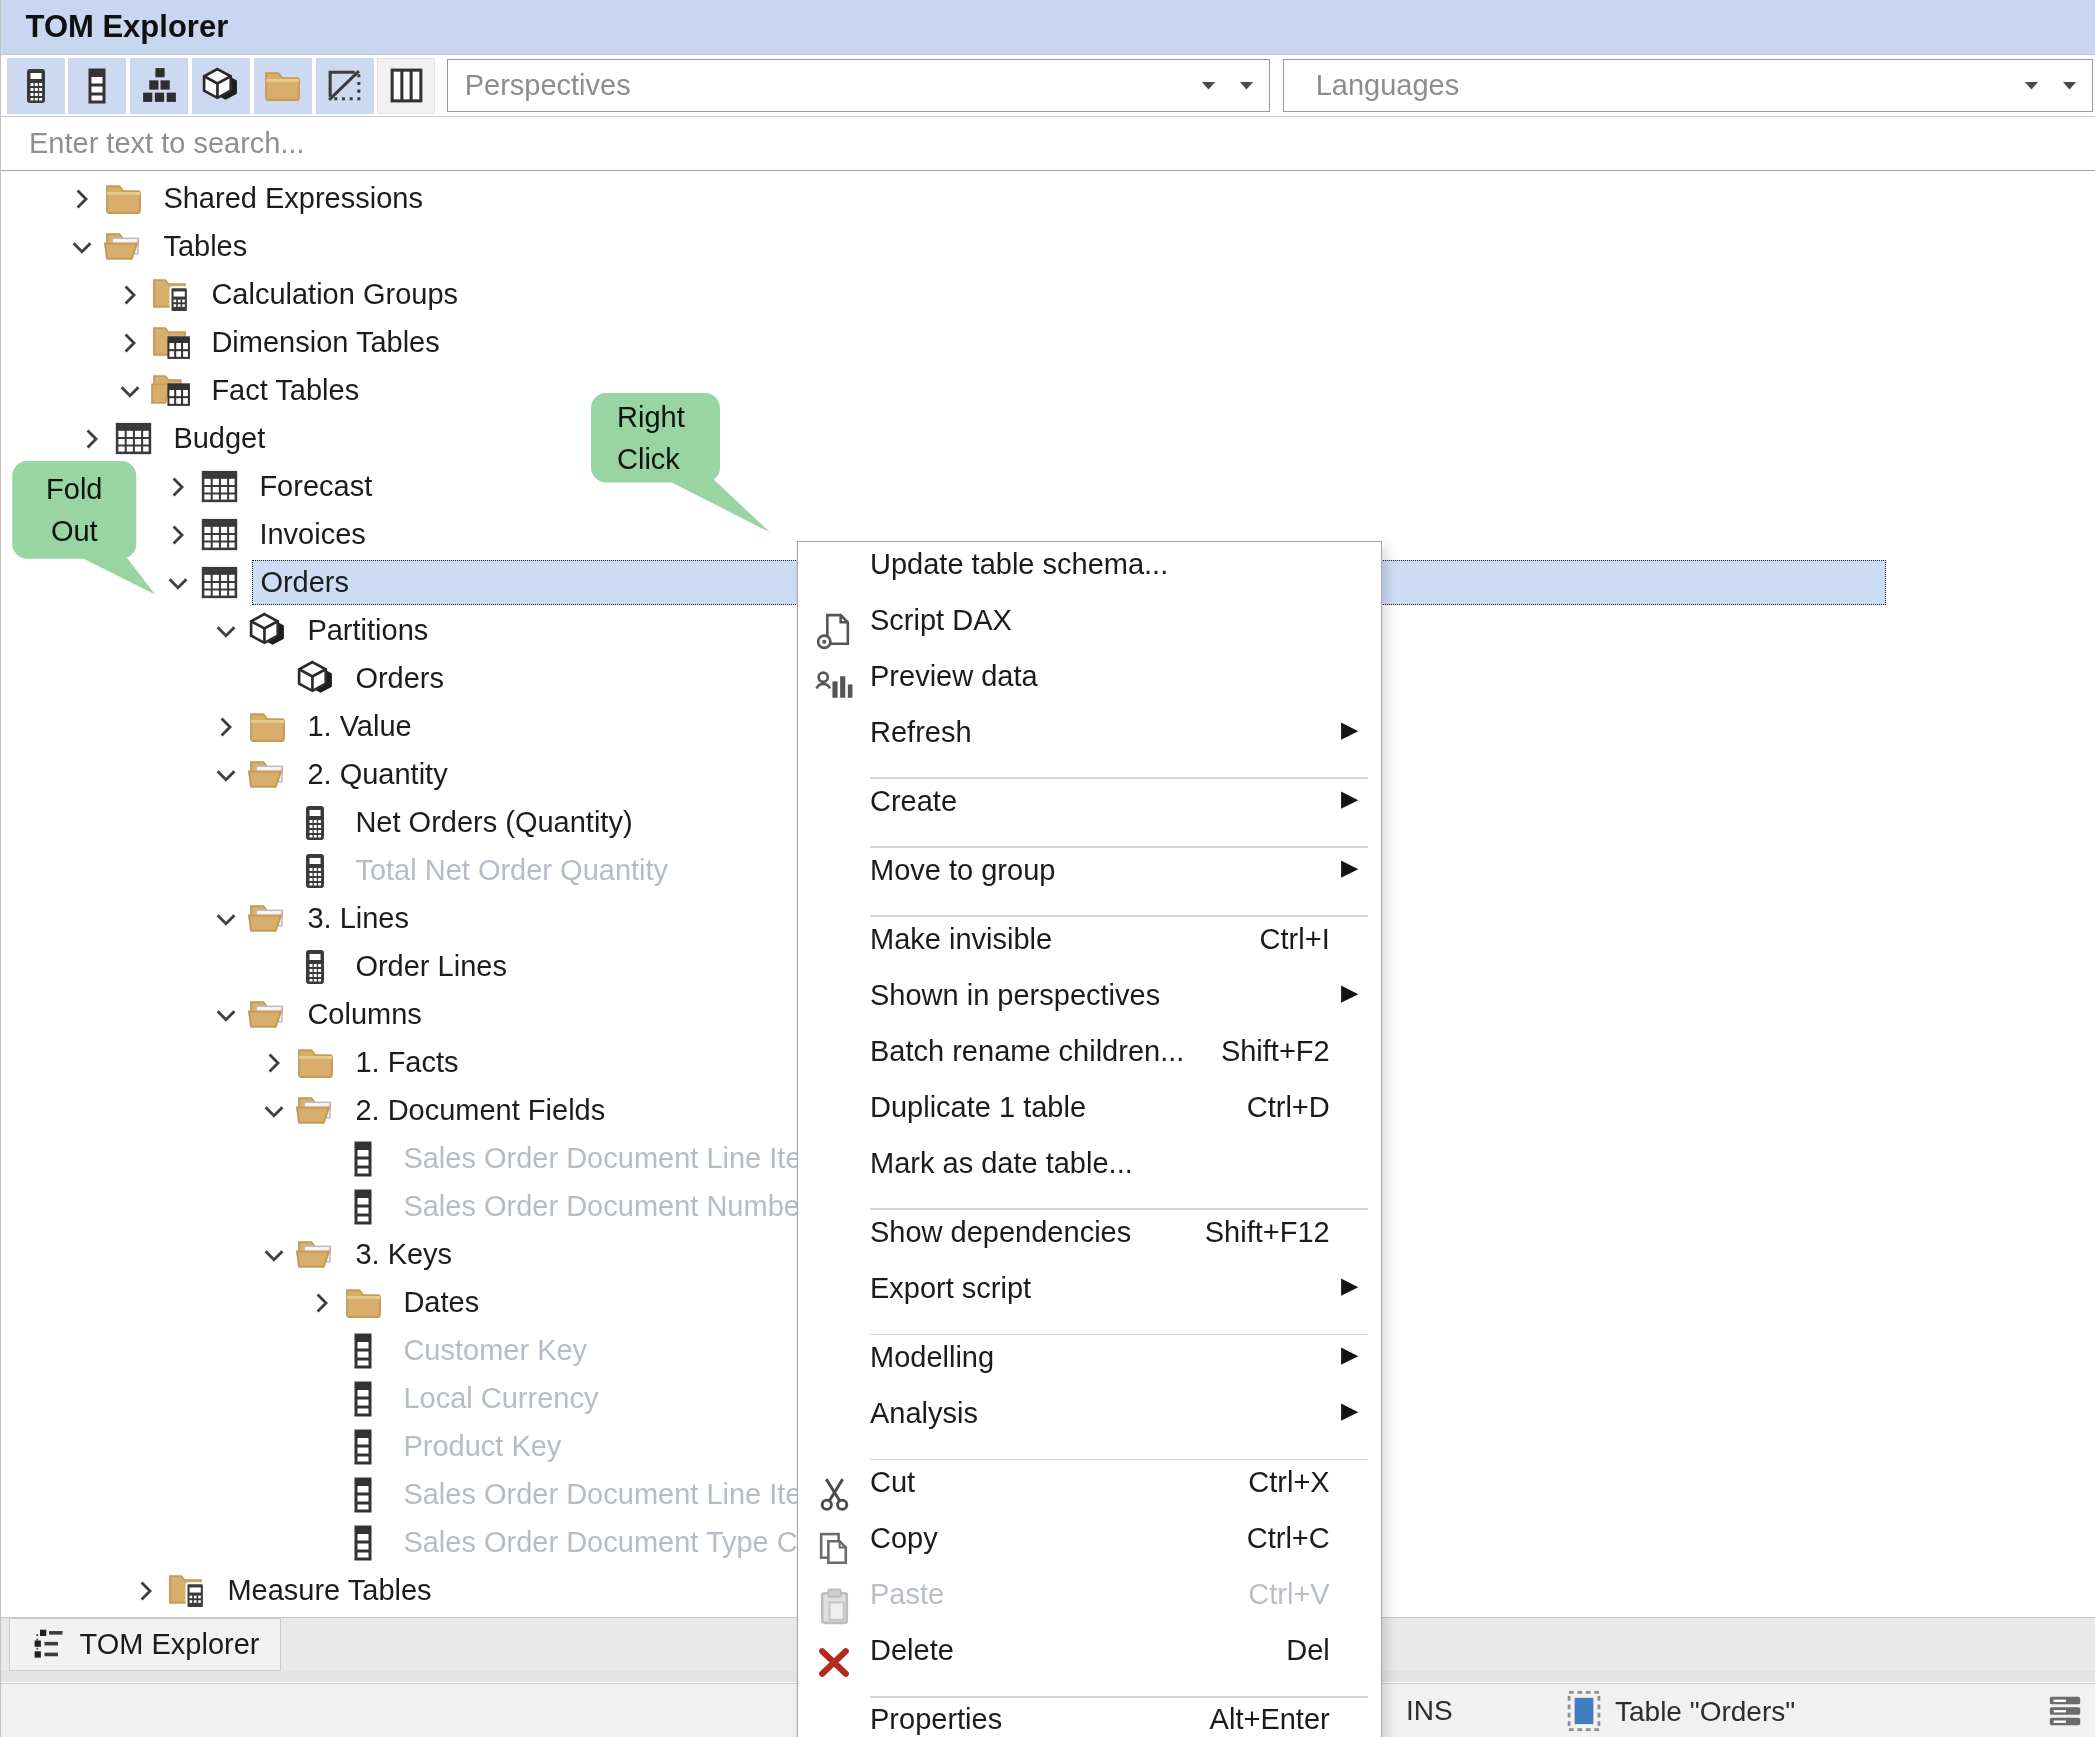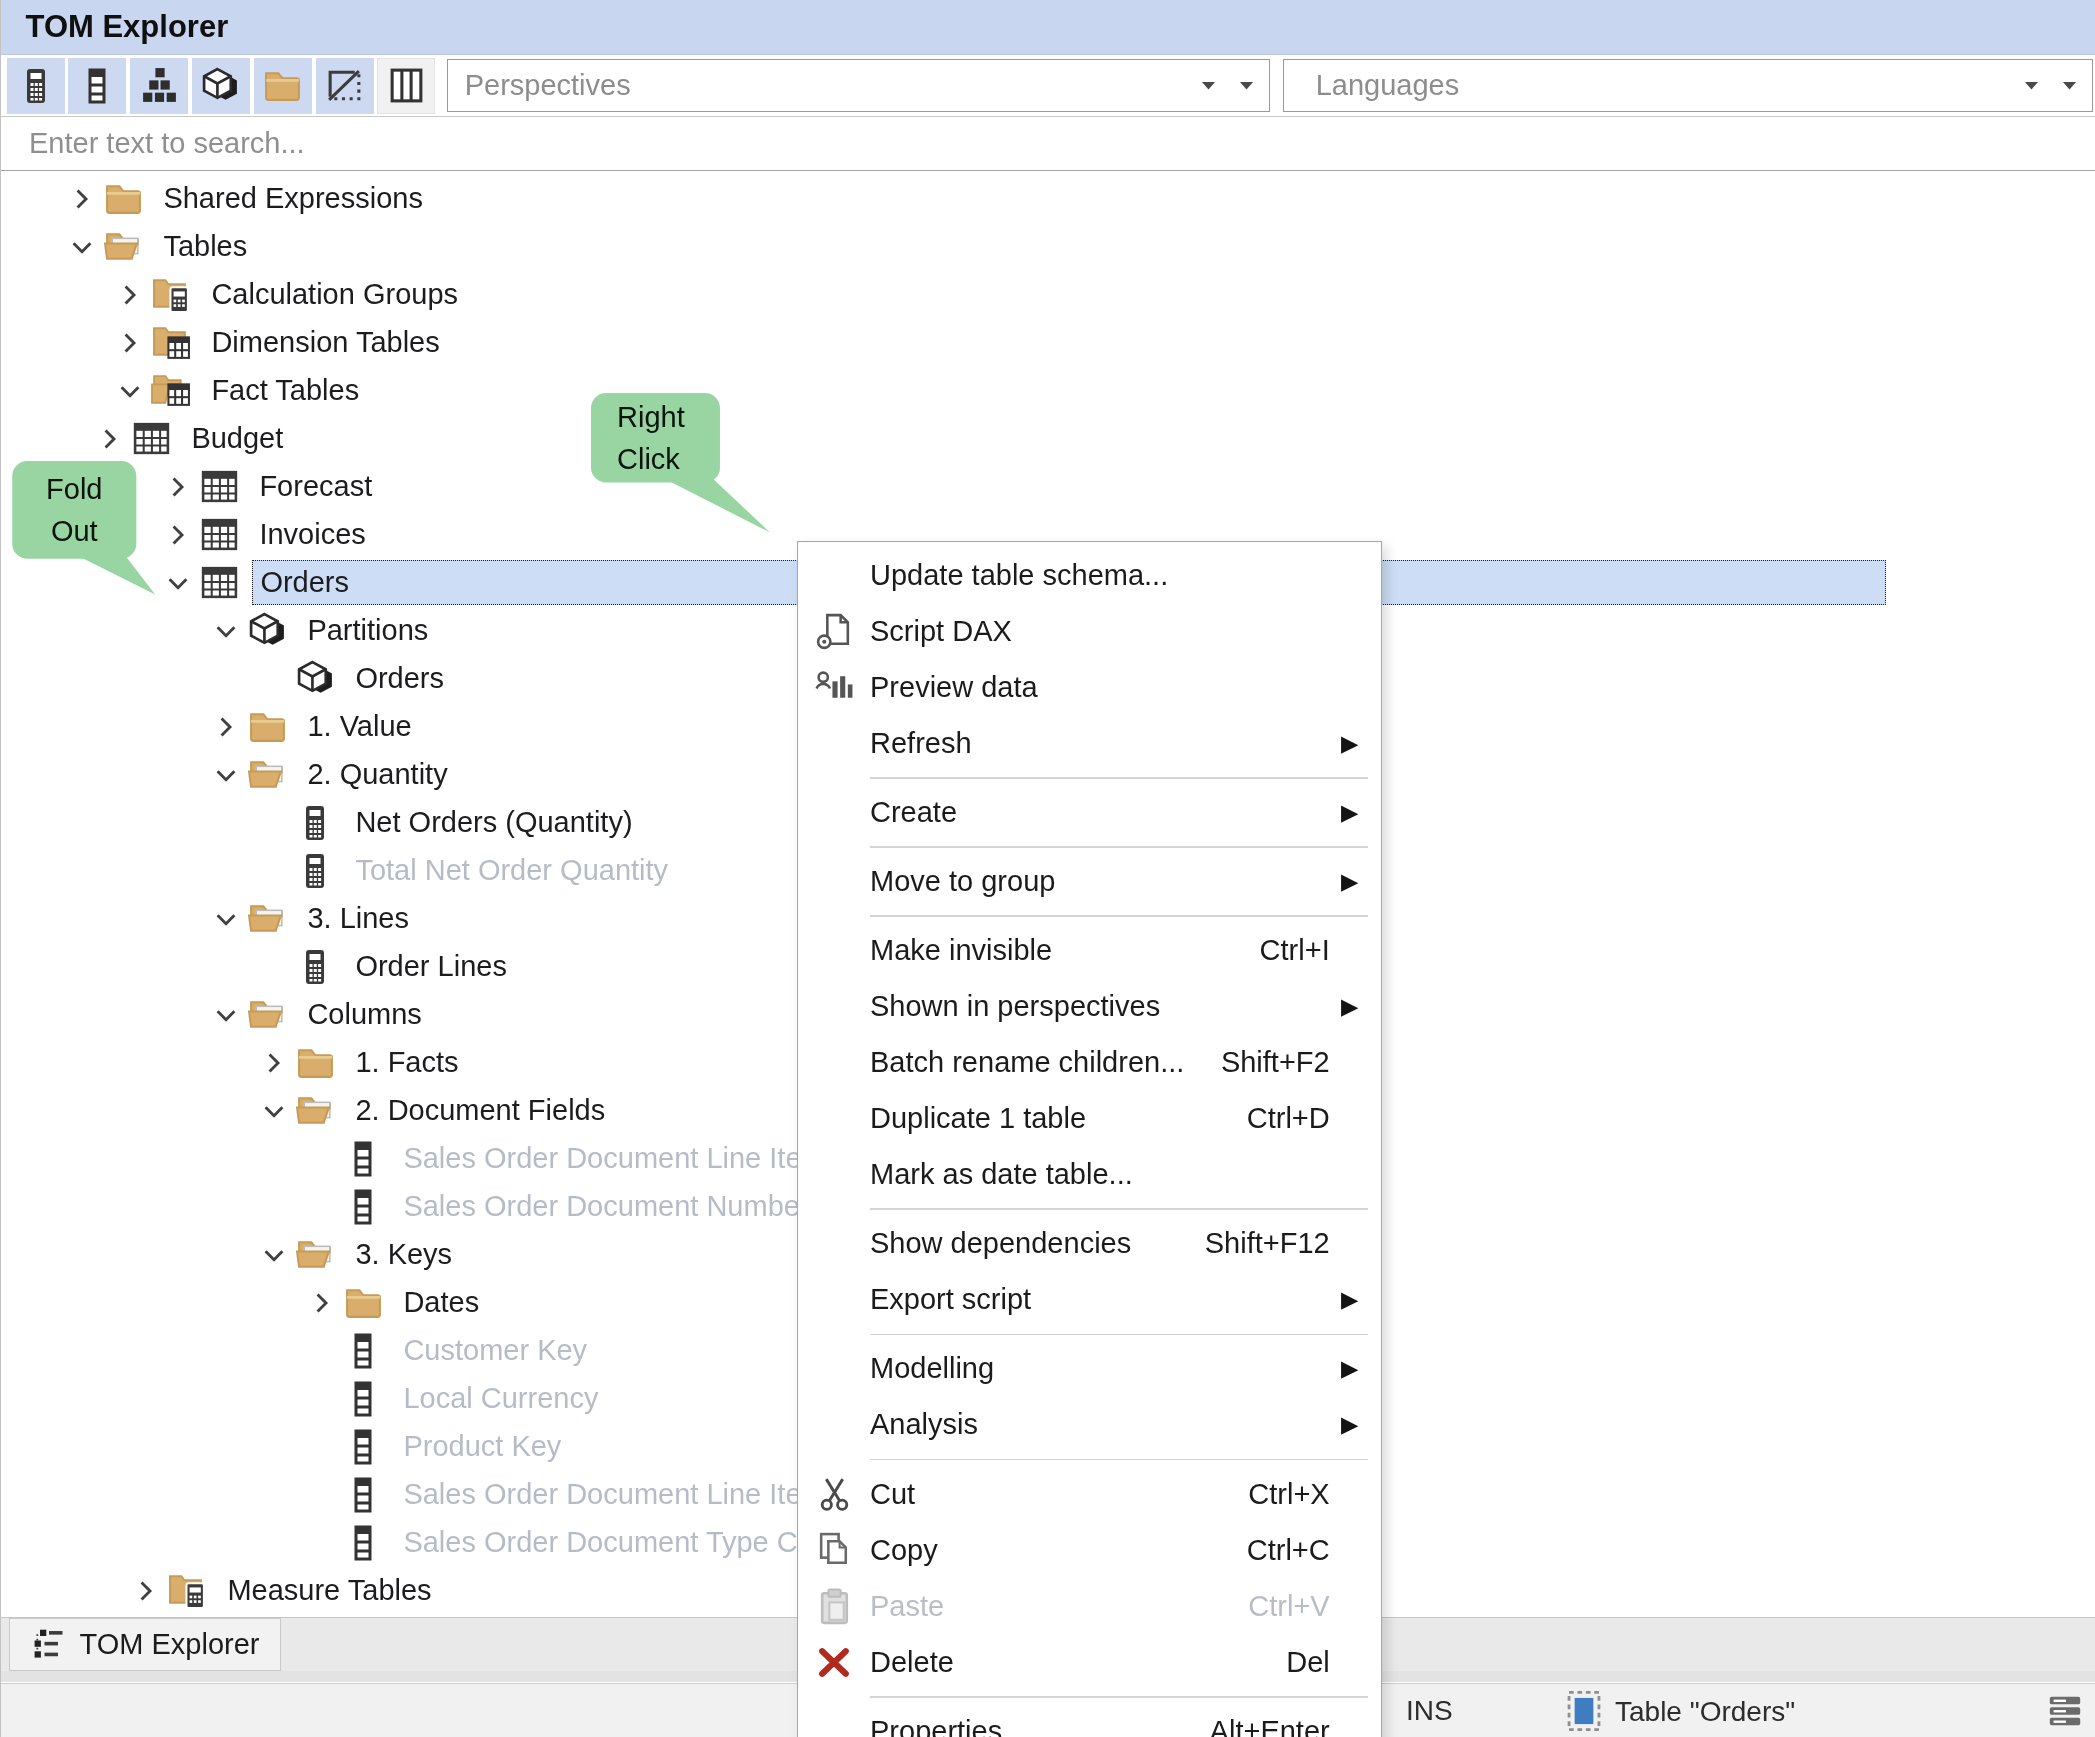--- a/index.html
+++ b/index.html
@@ -28,21 +28,21 @@
   .tree-row{display:flex;align-items:center;height:48px;white-space:nowrap;}
   .chev{width:38px;flex:none;display:flex;align-items:center;justify-content:center;cursor:pointer;}
   .ticon{width:53px;flex:none;display:flex;align-items:center;padding-left:1.9px;}
   .ticon svg,.chev svg{display:block;}
   .tlabel{font-size:29px;color:#1c1c1e;padding:1.9px 11.3px 1.9px 7.5px;}
   .tree-row.disabled .tlabel{color:#b6bcc6;}
   .sel-wrap{flex:1;height:43px;background:#cdddf5;border:1.9px dotted #1b1b1b;display:flex;align-items:center;margin-right:0;}
   
   .menu{position:absolute;left:796px;top:541px;width:585px;background:#fff;border:1.9px solid #a6a6a6;
     box-shadow:4.7px 4.7px 11.3px rgba(0,0,0,.14);padding:5.6px 0;z-index:50;box-sizing:border-box;}
-  .mi{display:flex;align-items:center;height:56px;cursor:pointer;}
+  .mi{display:flex;height:56px;cursor:pointer;}
   .micon{width:72px;flex:none;display:flex;align-items:center;justify-content:center;}
   .mlabel{font-size:29px;color:#1b1b1b;flex:1;white-space:nowrap;}
   .mshort{font-size:29px;color:#1b1b1b;margin-right:11.3px;}
   .marrow{width:40px;flex:none;font-size:22.6px;color:#141414;text-align:left;}
   .mi.disabled .mlabel,.mi.disabled .mshort{color:#b9bec6;}
   .msep{height:1.9px;background:#d4d4d4;margin:5.6px 13px 5.6px 72px;}
   
   .callout{position:absolute;z-index:60;pointer-events:none;}
   .callout svg{position:absolute;left:0;top:0;}
   .callout-text{position:relative;font-size:29px;color:#0c140c;line-height:42px;}
@@ -262,21 +262,21 @@
             <path d="M1 14 h17 l-4 18 H1 z" fill="#d9ae6d" stroke="#c79b55" stroke-width="1.8"></path>
             <rect x="17" y="14" width="20" height="20" fill="#fff" stroke="#333" stroke-width="2"></rect>
             <rect x="17" y="14" width="20" height="5.5" fill="#333"></rect>
             <line x1="23.6" y1="14" x2="23.6" y2="34" stroke="#333" stroke-width="2"></line>
             <line x1="30.3" y1="14" x2="30.3" y2="34" stroke="#333" stroke-width="2"></line>
             <line x1="17" y1="26.5" x2="37" y2="26.5" stroke="#333" stroke-width="2"></line>
           </svg>
         </span>
         <span class="tlabel">Fact Tables</span>
       </div>
-      <div class="tree-row" style="padding-left: 90px;">
+      <div class="tree-row" style="padding-left: 72px;">
         <span class="chev">
           <svg width="24.5" height="38" viewBox="0 0 26 40">
             <polyline points="8,11 17,20 8,29" fill="none" stroke="#3f3f3f" stroke-width="3"></polyline>
           </svg>
         </span>
         <span class="ticon">
           <svg width="41" height="41" viewBox="0 0 40 40">
             <rect x="4" y="6" width="32" height="28" fill="#fff" stroke="#3a3a3a" stroke-width="2.5"></rect>
             <rect x="4" y="6" width="32" height="6.5" fill="#3a3a3a"></rect>
             <g stroke="#3a3a3a" stroke-width="2">

